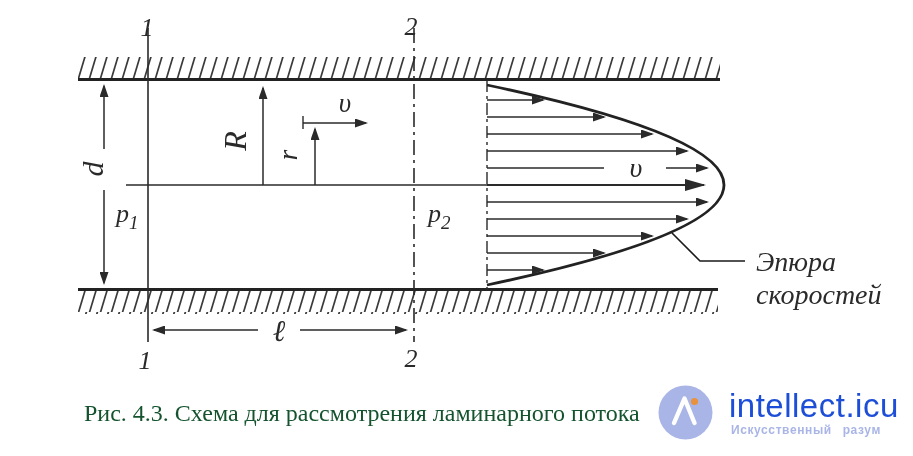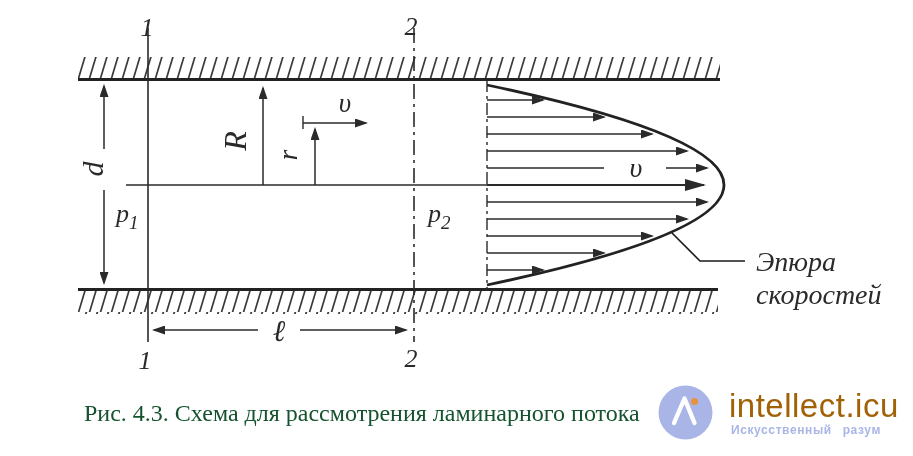--- a/index.html
+++ b/index.html
@@ -36,21 +36,21 @@
     left:658px;top:385px;
     width:55px;height:55px;
   }
   .wm-site{
     position:absolute;
     left:729px;top:389px;
     font-family:"Liberation Sans", sans-serif;
     font-size:33px;
     line-height:1;
     letter-spacing:0.5px;
-    color:#a16207;
+    color:#1d4ed8;
     white-space:nowrap;
   }
   .wm-tagline{
     position:absolute;
     left:731px;top:423px;
     font-family:"Liberation Sans", sans-serif;
     font-size:12px;
     font-weight:bold;
     letter-spacing:0.6px;
     word-spacing:7px;

